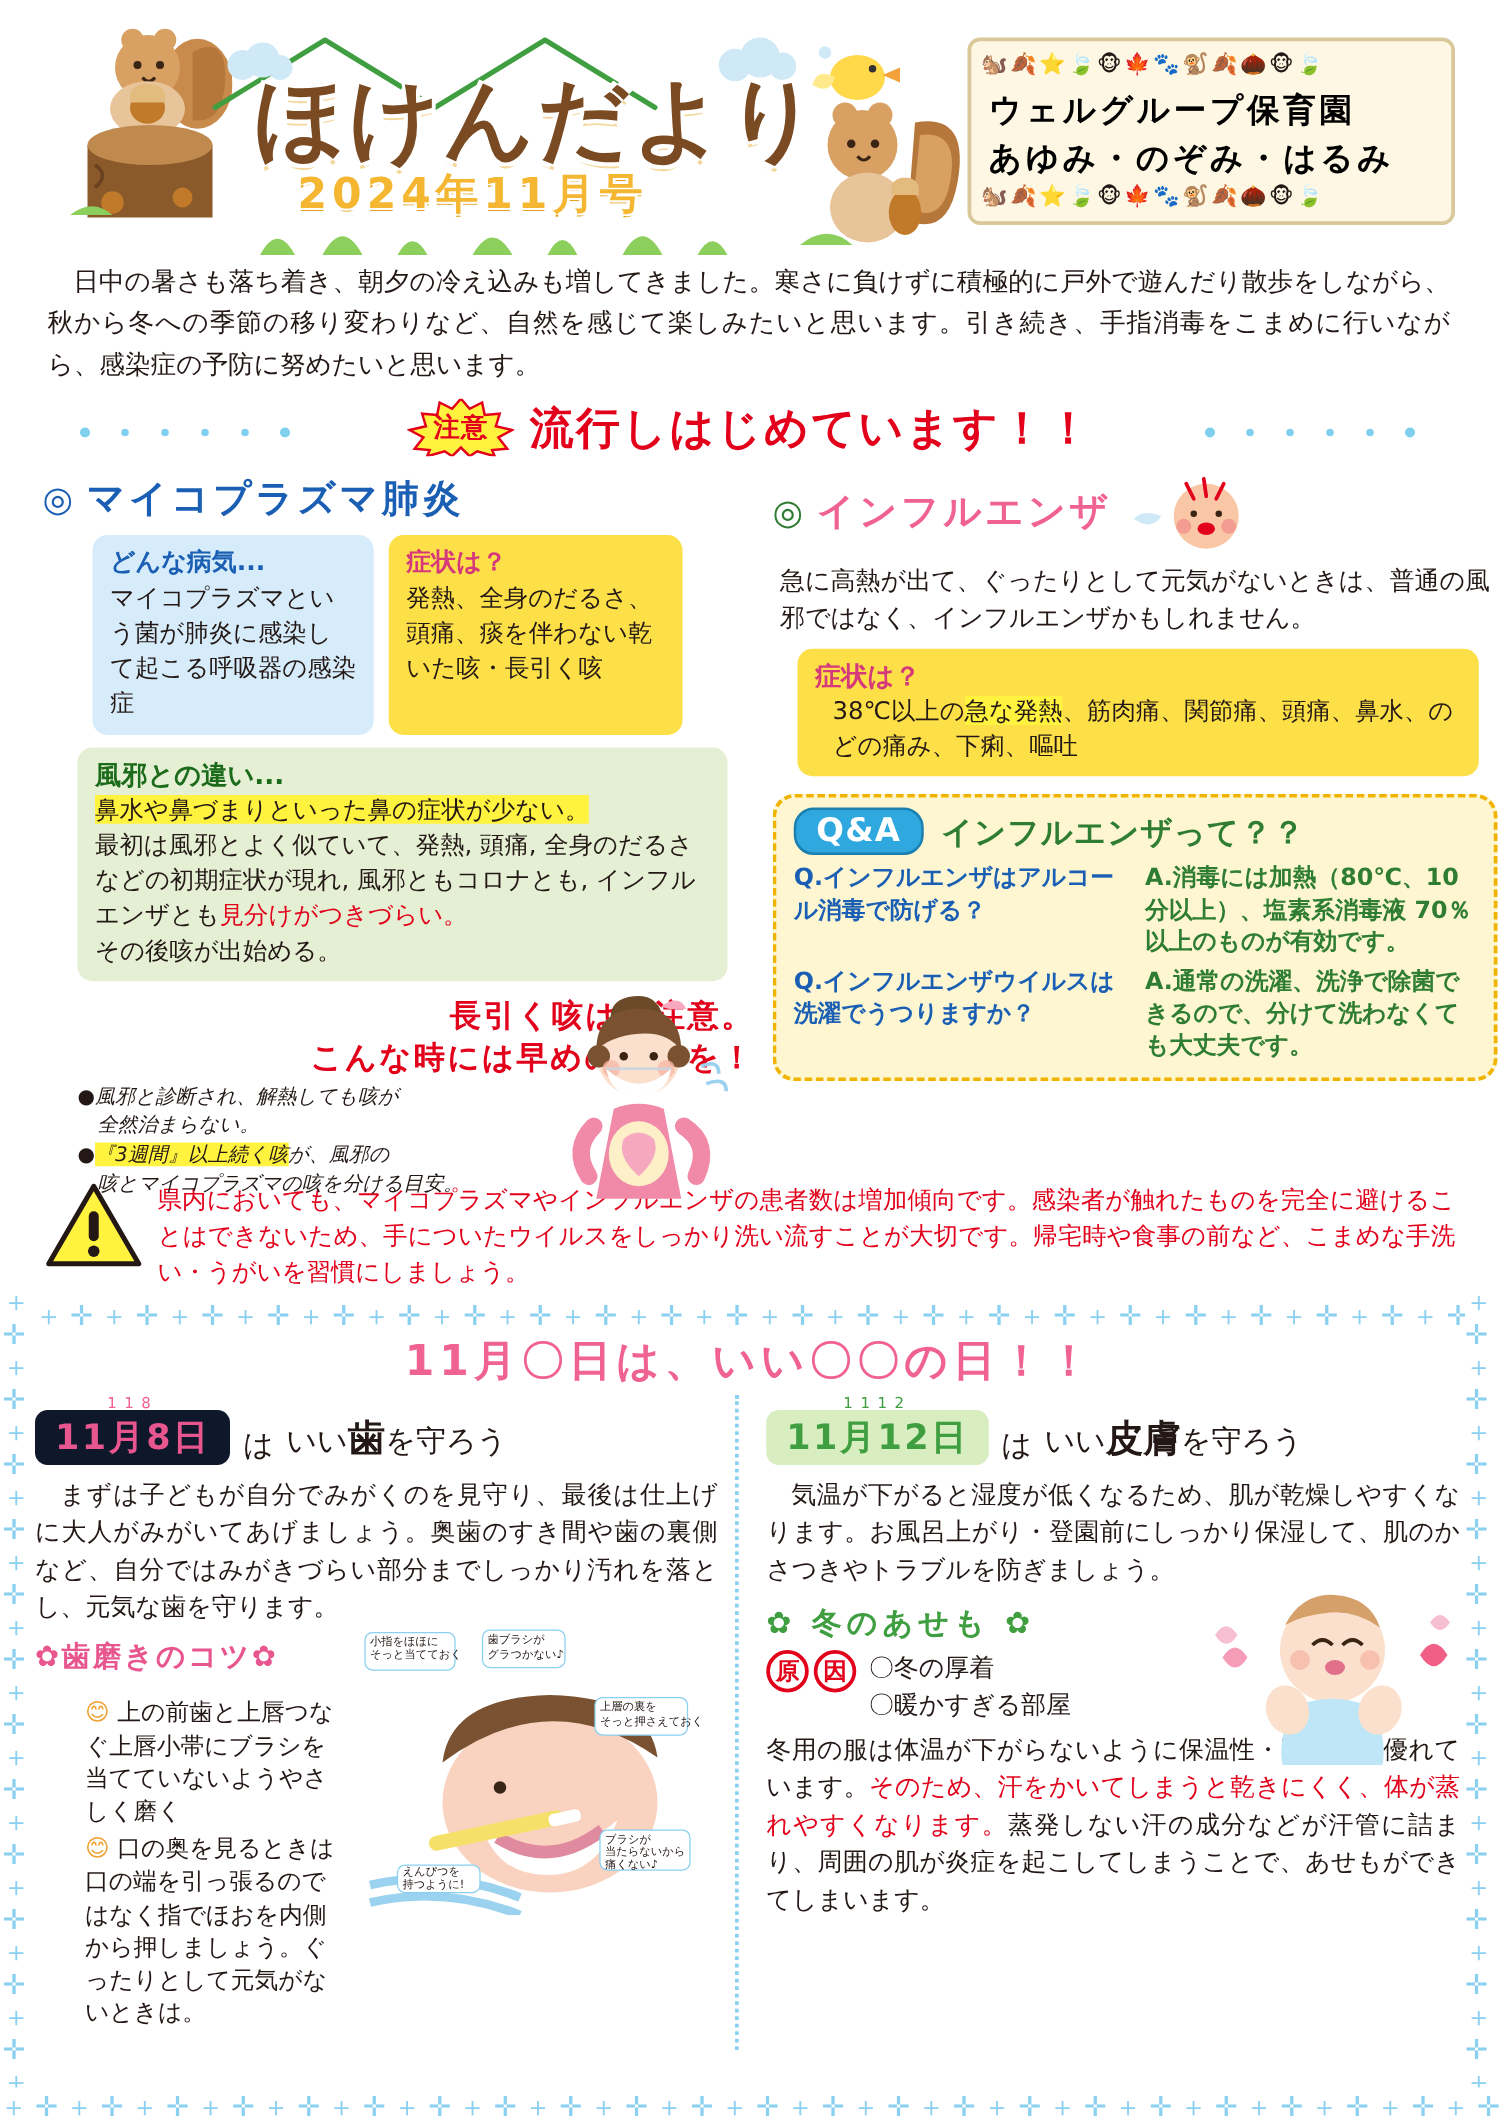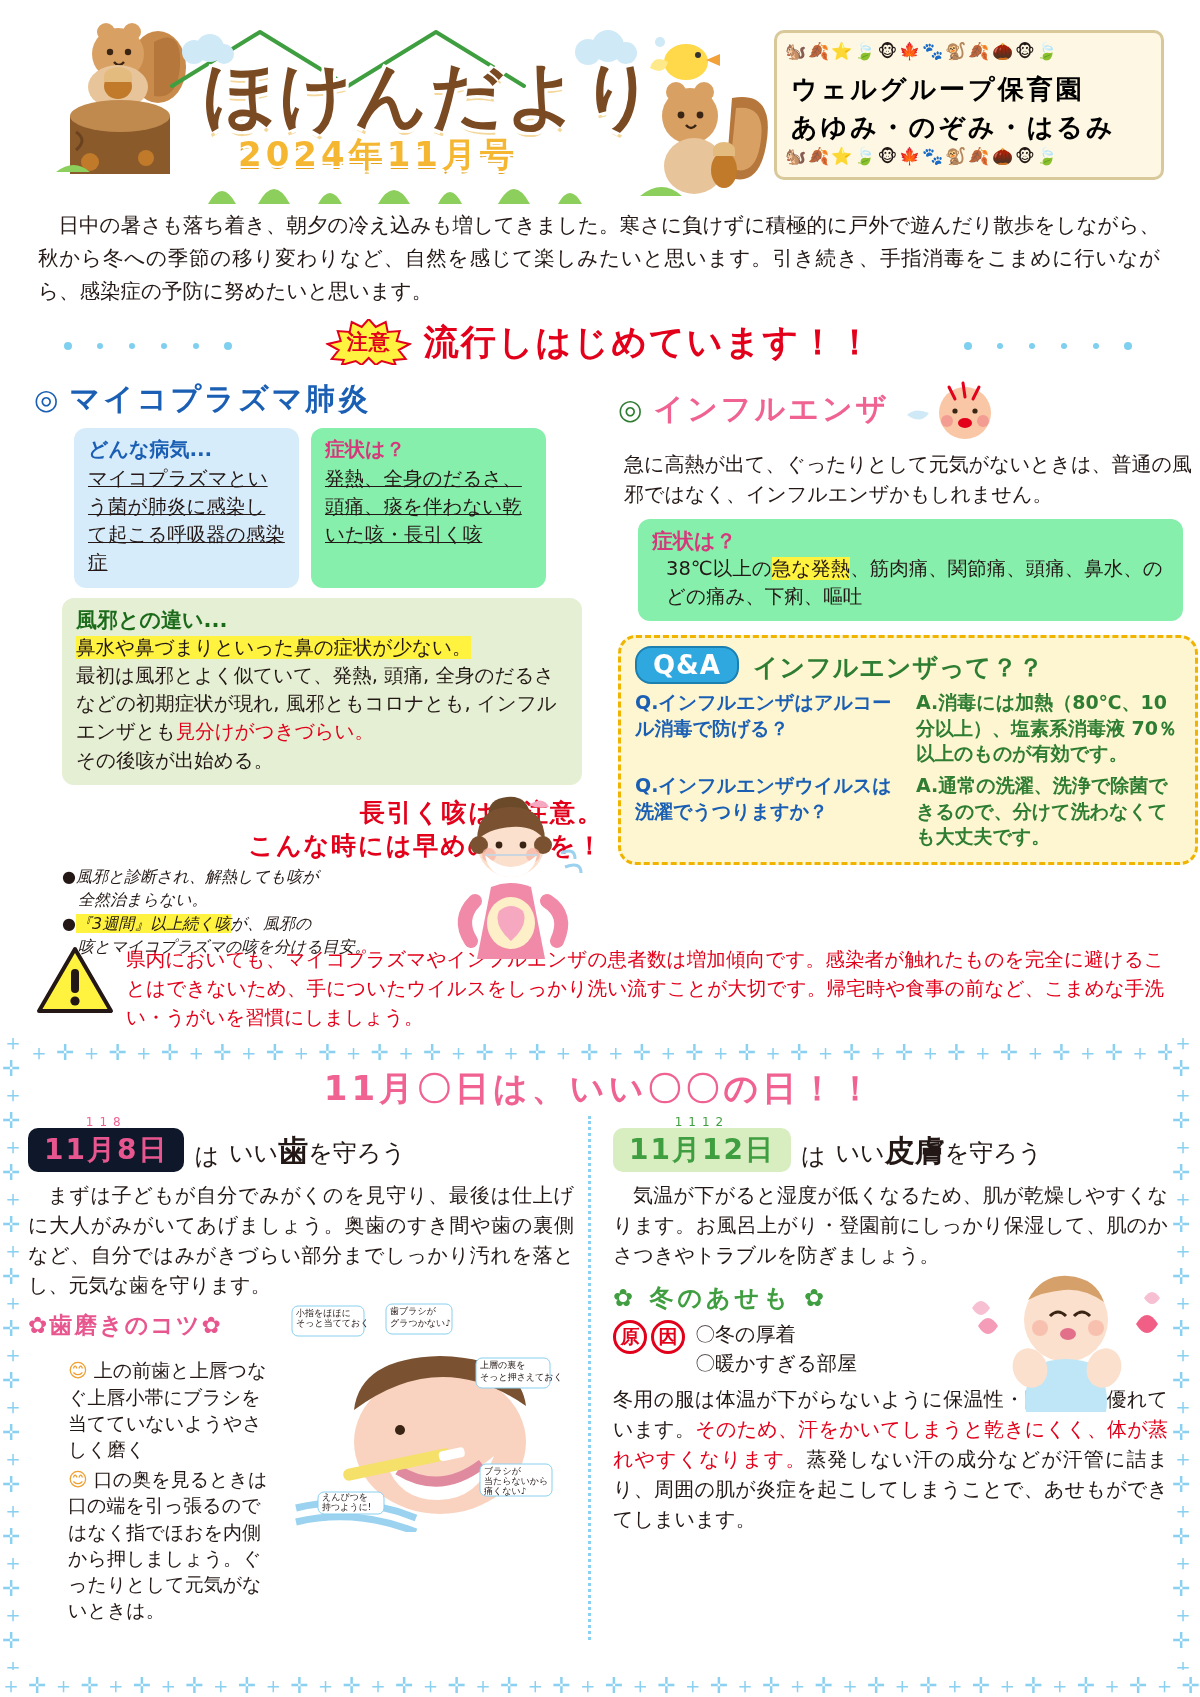--- a/index.html
+++ b/index.html
@@ -68,32 +68,32 @@
   .sec-head.blue { color:#1a5fb4; }
   .sec-head.pink { color:#f06292; }
   .ring { font-size:28px; }
 
   .tagbox { display:inline-block; padding:3px 14px; border-radius:8px; font-size:20px; font-weight:bold; }
   .tag-blue { background:#d7ecfa; color:#1a5fb4; }
   .tag-pink { background:#fbd9e8; color:#d5397c; }
 
   .panel { border-radius:12px; padding:8px 14px 10px; }
   .p-blue { background:#d7ecfa; }
-  .p-pink { background:#86efac; }
+  .p-pink { background:#fde047; }
   .p-green { background:#e4efd3; }
 
   .body-t { font-size:19.5px; line-height:1.45; }
   .mark-y { background:#fff33f; }
   .red { color:#e2001a; }
 
   .qa-box {
     border:3px dashed #f0b400; border-radius:18px; background:#fdf6d0;
     padding:8px 14px 12px;
   }
-  .qa-title { display:flex; align-items:flex-end; gap:14px; }
+  .qa-title { display:flex; align-items:center; gap:14px; }
   .qa-badge {
     background:#2fa8e0; color:#fff; font-weight:bold; font-size:26px;
     border-radius:16px; padding:2px 16px; letter-spacing:1px;
     border:2px solid #1b7fb0;
   }
   .qa-h { font-size:25px; font-weight:bold; color:#2e7d32; letter-spacing:1px; }
   .qa-grid { display:grid; grid-template-columns:1fr 1fr; gap:6px 16px; margin-top:6px; }
   .qa-q { font-size:19px; font-weight:bold; color:#1a5fb4; line-height:1.35; }
   .qa-a { font-size:19px; font-weight:bold; color:#2e7d32; line-height:1.35; }
 
@@ -250,21 +250,21 @@
   </div>
 
   <div class="cols">
 
     <div class="col-l">
       <div class="sec-head blue">
         <span class="ring">◎</span>
         <span>マイコプラズマ肺炎</span>
       </div>
 
-      <div style="display:flex; gap:12px; margin-top:8px; padding-left:40px;text-decoration:underline;">
+      <div style="display:flex; gap:12px; margin-top:8px; padding-left:40px;">
         <div class="panel p-blue" style="width:225px;">
           <div class="tagbox tag-blue" style="background:transparent;padding:0 0 2px 0;">どんな病気...</div>
           <div class="body-t">マイコプラズマという菌が肺炎に感染して起こる呼吸器の感染症</div>
         </div>
         <div class="panel p-pink" style="width:235px;">
           <div class="tagbox tag-pink" style="background:transparent;padding:0 0 2px 0;">症状は？</div>
           <div class="body-t">発熱、全身のだるさ、頭痛、痰を伴わない乾いた咳・長引く咳</div>
         </div>
       </div>
 

